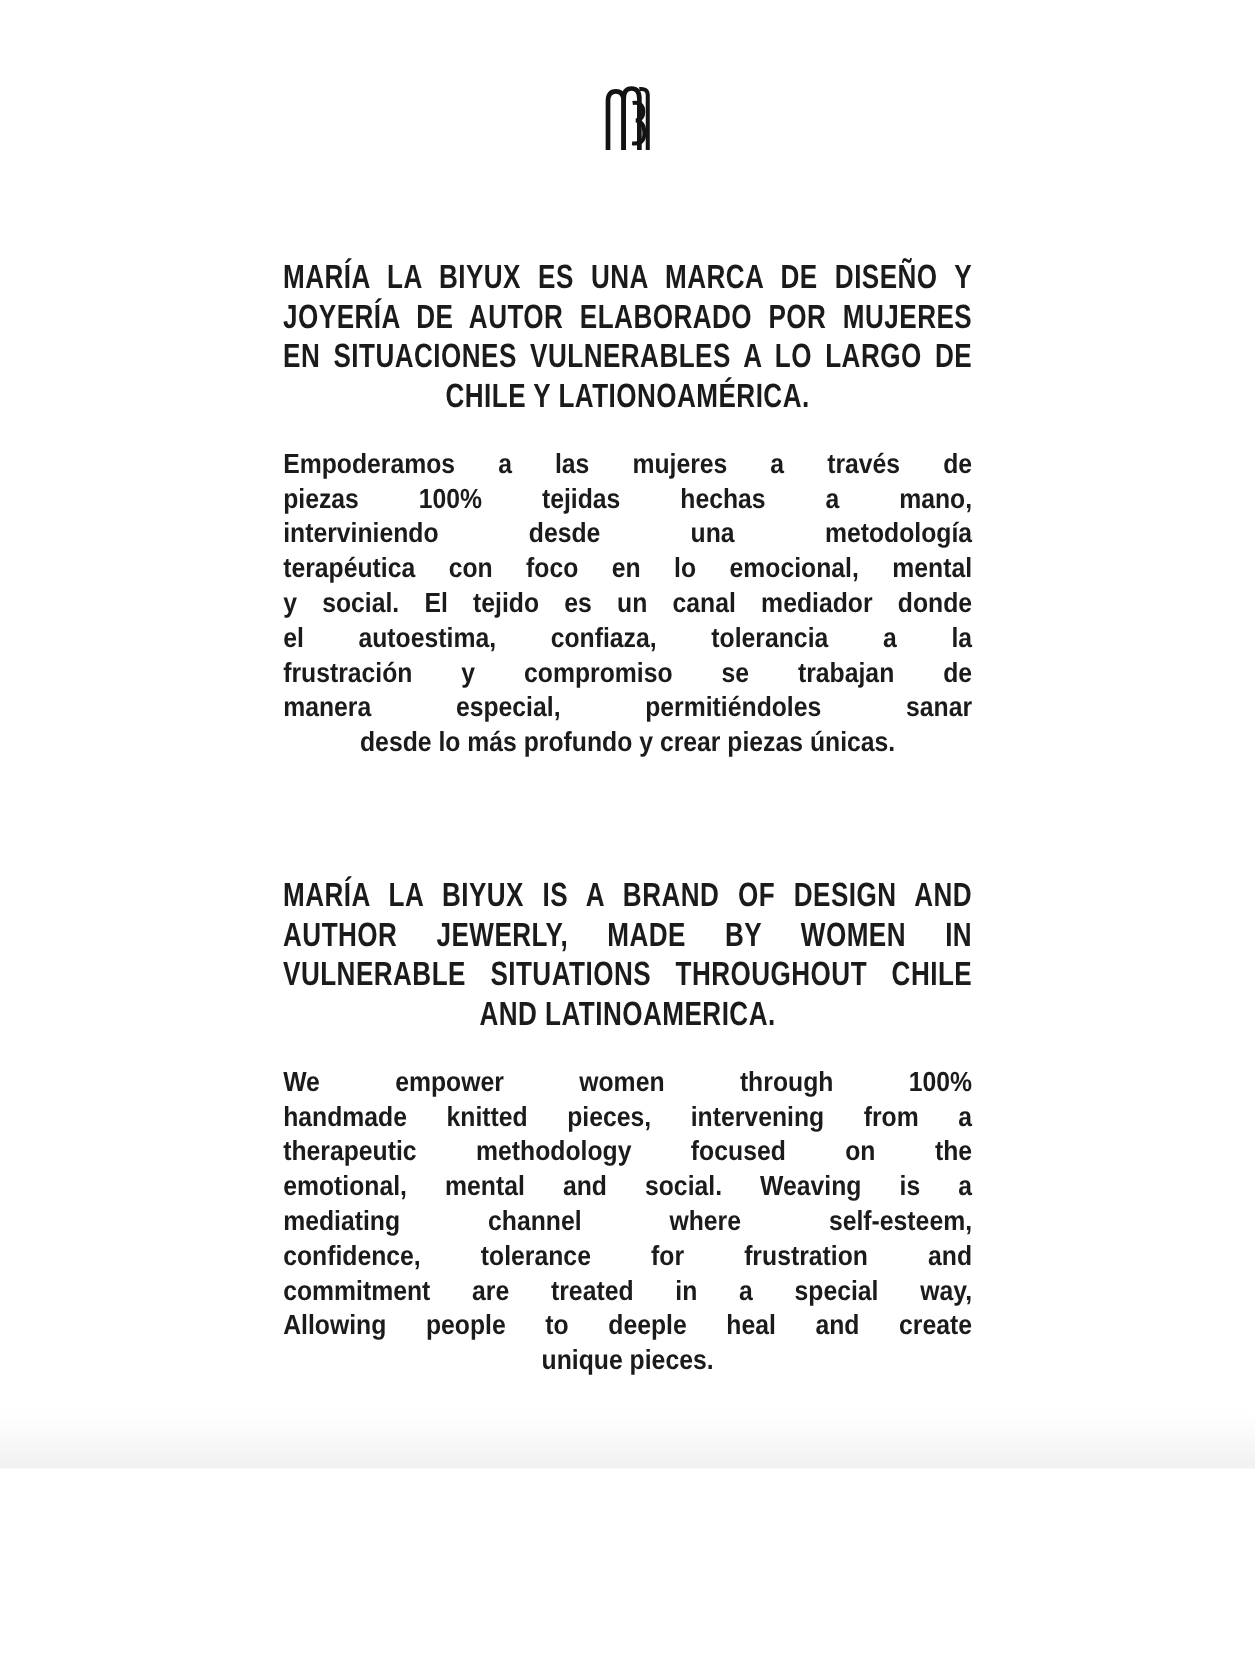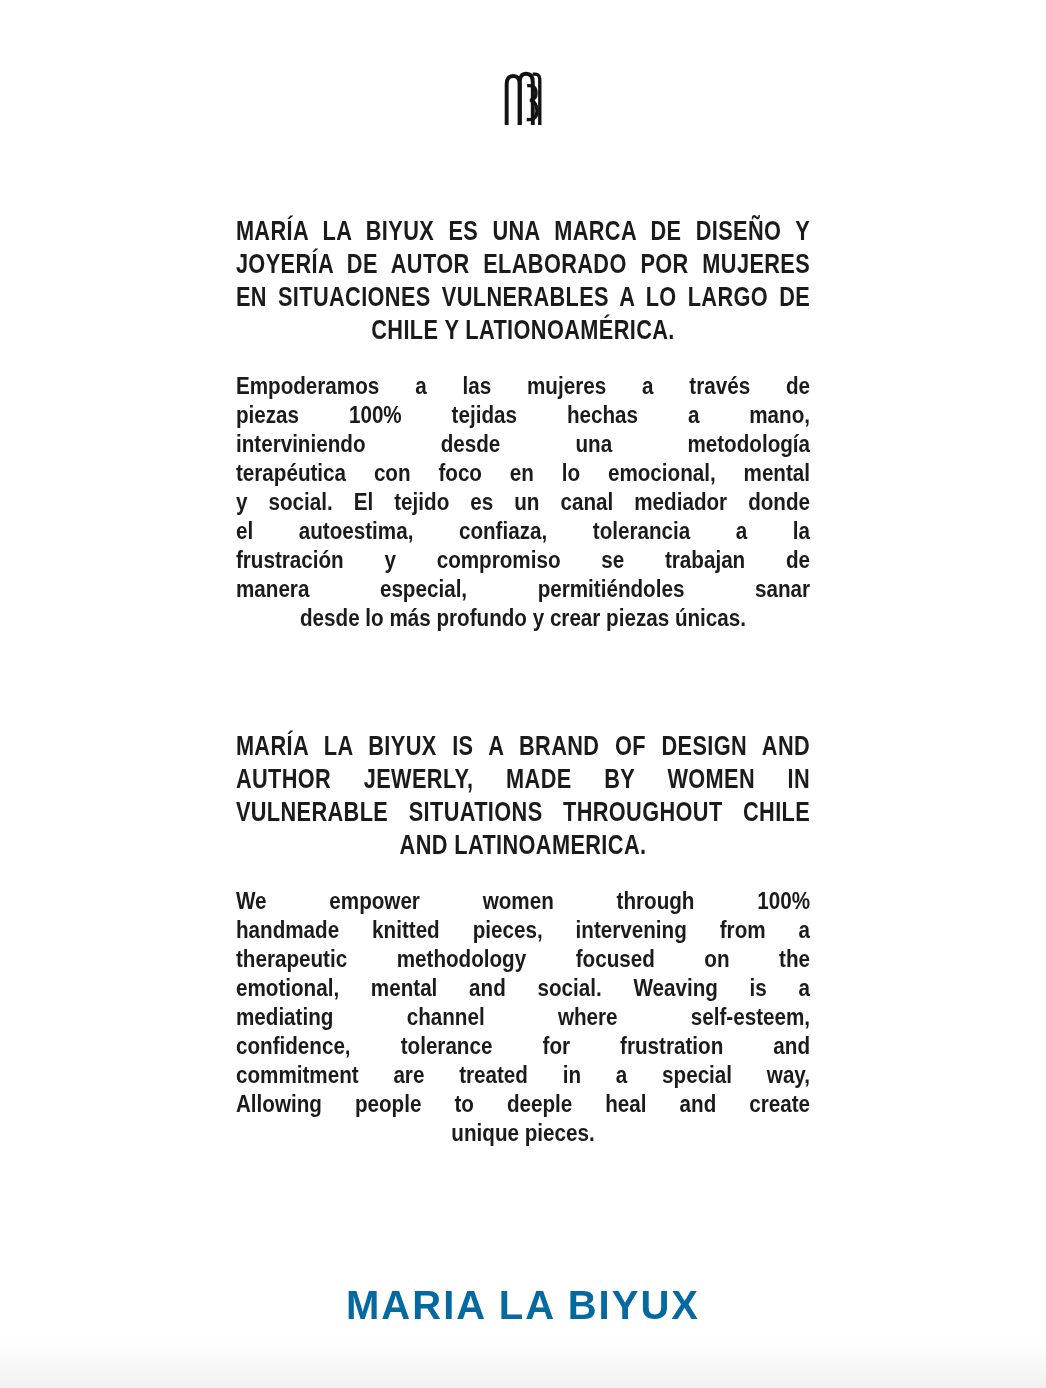--- a/index.html
+++ b/index.html
@@ -3,21 +3,21 @@
 <meta charset="utf-8">
 <style>
   html, body { margin: 0; padding: 0; }
   body {
     font-family: "Liberation Sans", sans-serif;
     background: #ffffff;
   }
   .page {
     position: relative;
     width: 1046px;
-    height: 1388px;
+    height: 1224px;
     margin: 0 auto;
     background: #ffffff;
     overflow: hidden;
     color: #1b1b1b;
   }
   .content-col {
     width: 574px;
     margin: 0 auto;
   }
   .logo-wrap {

